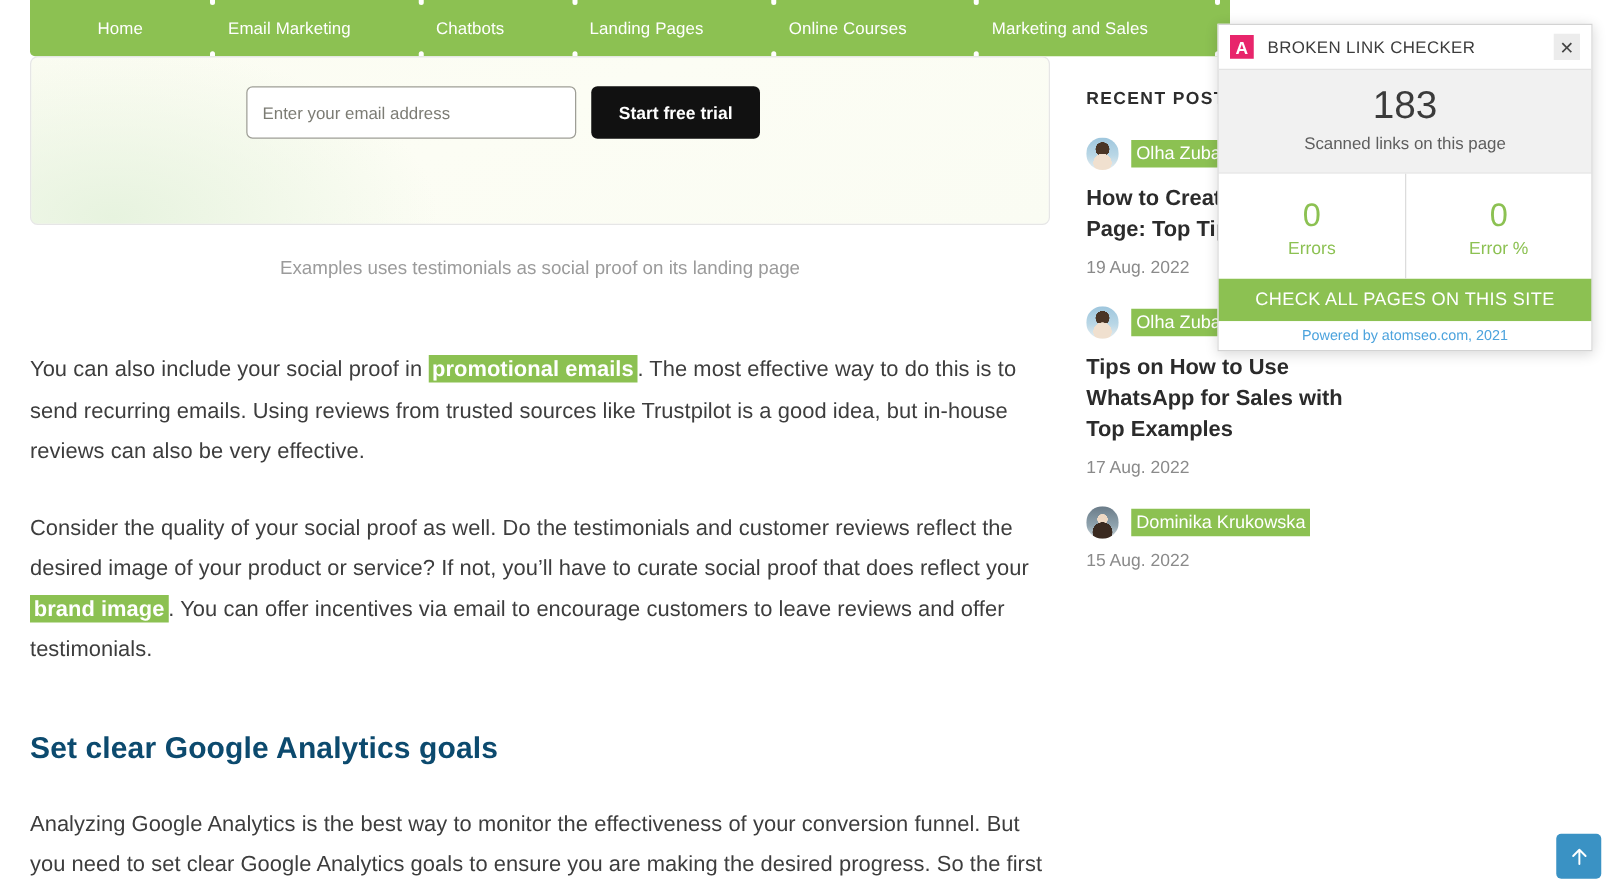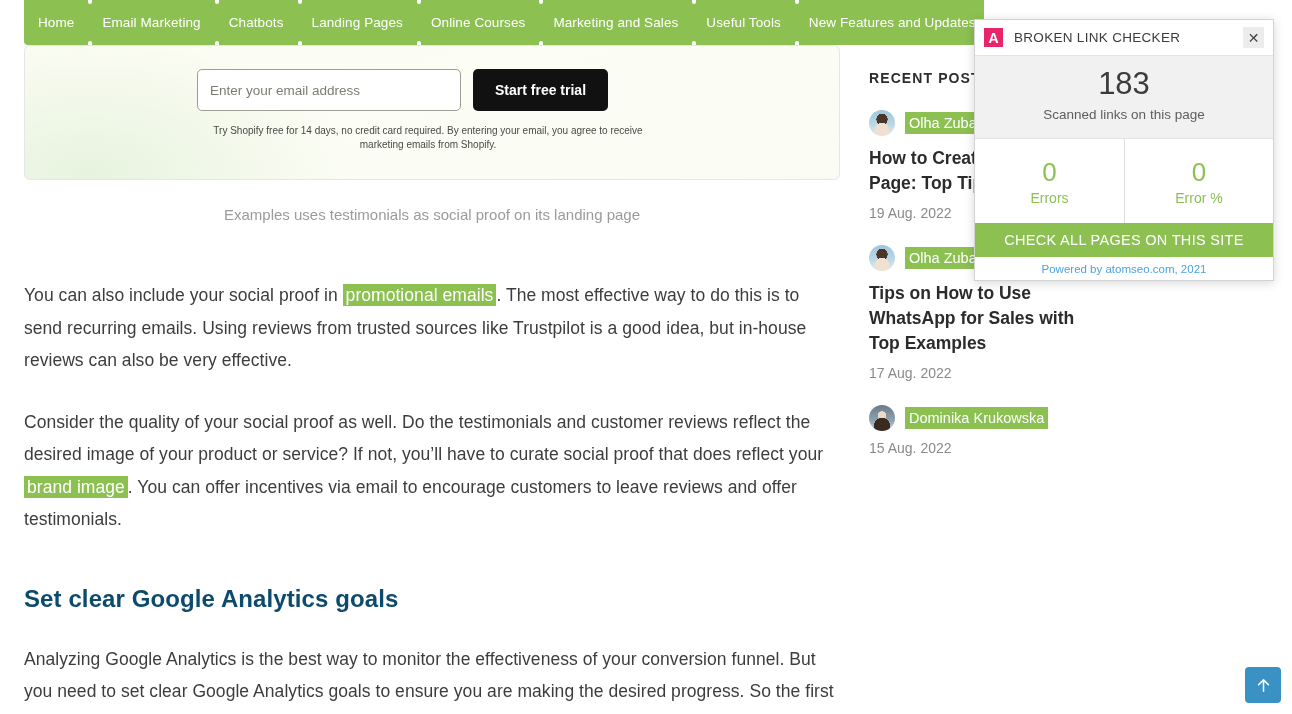--- a/index.html
+++ b/index.html
@@ -38,20 +38,21 @@
     height: 45px;
     display: flex;
     align-items: center;
     padding: 0 14px;
     color: #ffffff;
     font-size: 13.5px;
     line-height: 1;
     white-space: nowrap;
     letter-spacing: 0.1px;
     cursor: pointer;
+    margin-left: 40px;
   }
   .nav-item + .nav-item::before {
     content: "";
     position: absolute;
     left: 0;
     top: -4px;
     width: 4px;
     height: 8px;
     background: #ffffff;
     border-radius: 0 0 3px 3px;
@@ -152,20 +153,21 @@
   #p1 { margin-top: 56px; width: 816px; }
   #p2 { margin-top: 29px; width: 816px; }
   #p3 { margin-top: 30px; width: 816px; }
 
   .hl-link {
     background: #8cc152;
     color: #ffffff;
     padding: 1px 3px;
     text-decoration: none;
     cursor: pointer;
+    font-weight: bold;
   }
 
   #section-heading {
     margin-top: 49px;
     font-size: 24px;
     font-weight: bold;
     color: #0c4a6e;
     letter-spacing: 0.1px;
   }
 
@@ -402,21 +404,20 @@
   </nav>
 
   <main id="main-col">
 
     <figure id="banner-figure">
       <div id="banner-img">
         <div id="email-row">
           <input id="email-input" type="text" placeholder="Enter your email address" style="">
           <button id="trial-button">Start free trial</button>
         </div>
-        <div id="banner-fineprint">Try Shopify free for 14 days, no credit card required. By entering your email, you agree to receive marketing emails from Shopify.</div>
       </div>
       <figcaption id="banner-caption">Examples uses testimonials as social proof on its landing page</figcaption>
     </figure>
 
     <p id="p1" class="para"><span>You can also include your social proof in </span><a class="hl-link" href="#">promotional emails</a><span>. The most effective way to do this is to send recurring emails. Using reviews from trusted sources like Trustpilot is a good idea, but in-house reviews can also be very effective.</span></p>
 
     <p id="p2" class="para"><span>Consider the quality of your social proof as well. Do the testimonials and customer reviews reflect the desired image of your product or service? If not, you’ll have to curate social proof that does reflect your </span><a class="hl-link" href="#">brand image</a><span>. You can offer incentives via email to encourage customers to leave reviews and offer testimonials.</span></p>
 
     <h2 id="section-heading">Set clear Google Analytics goals</h2>
 

